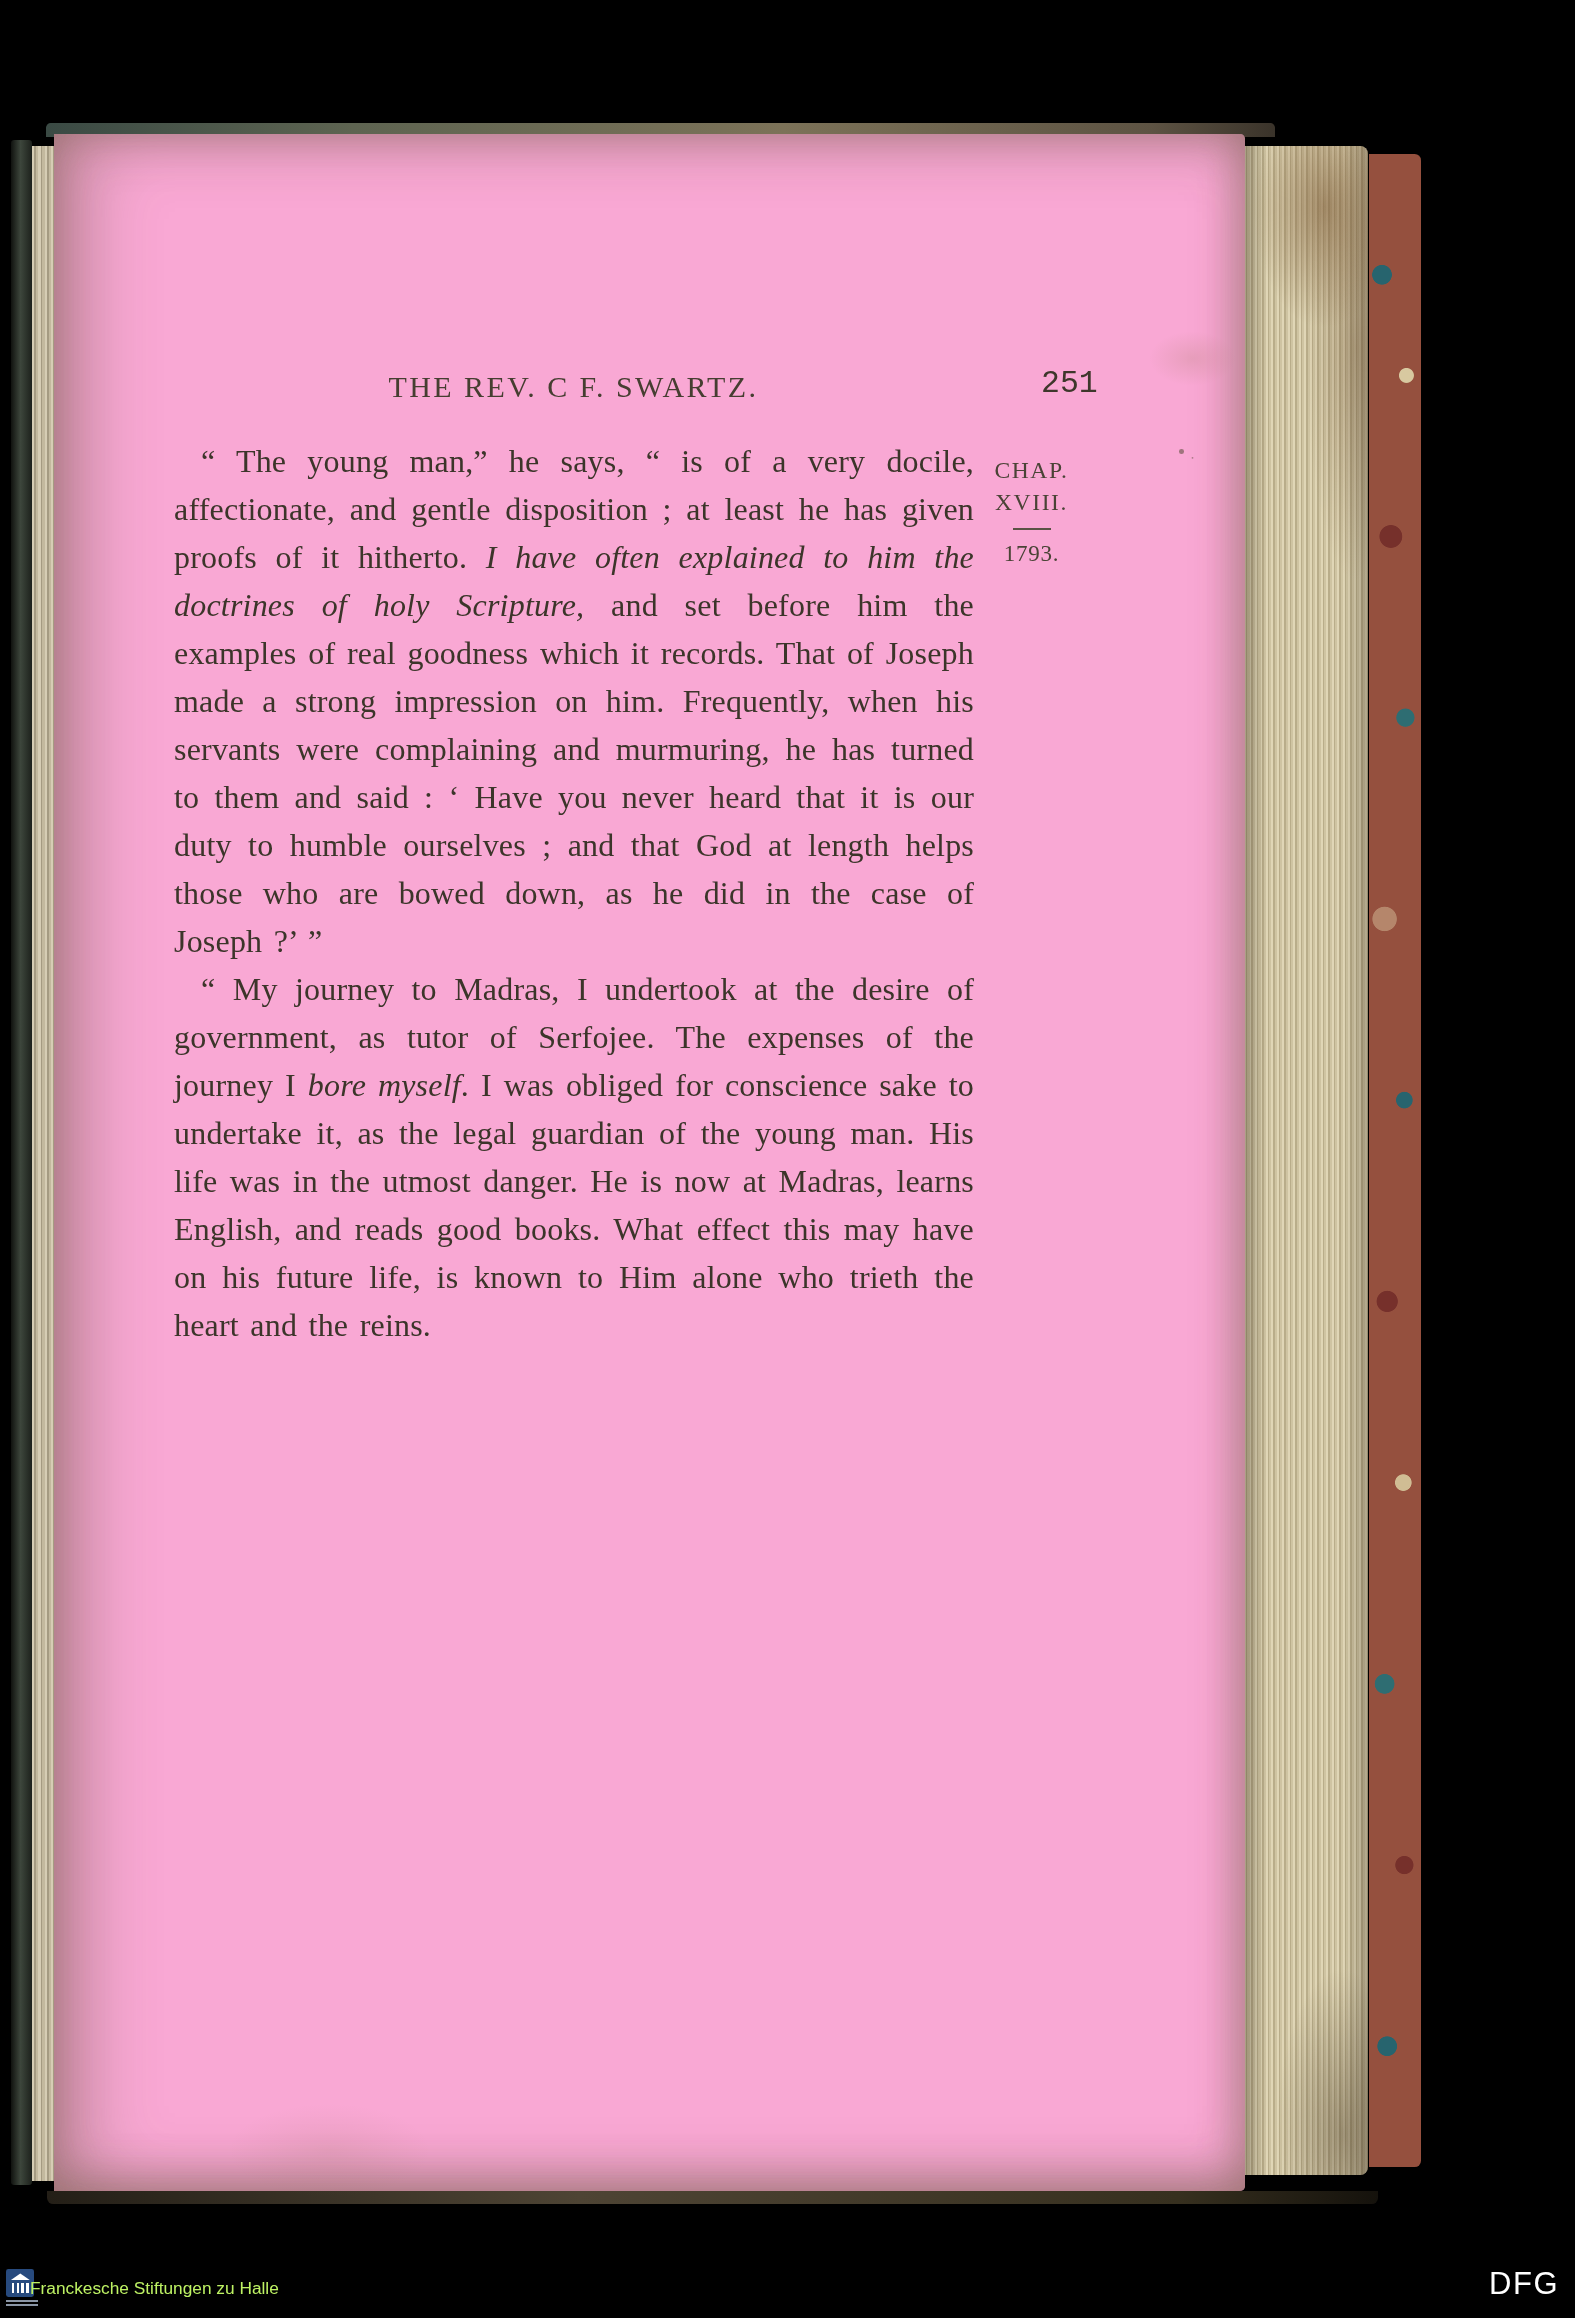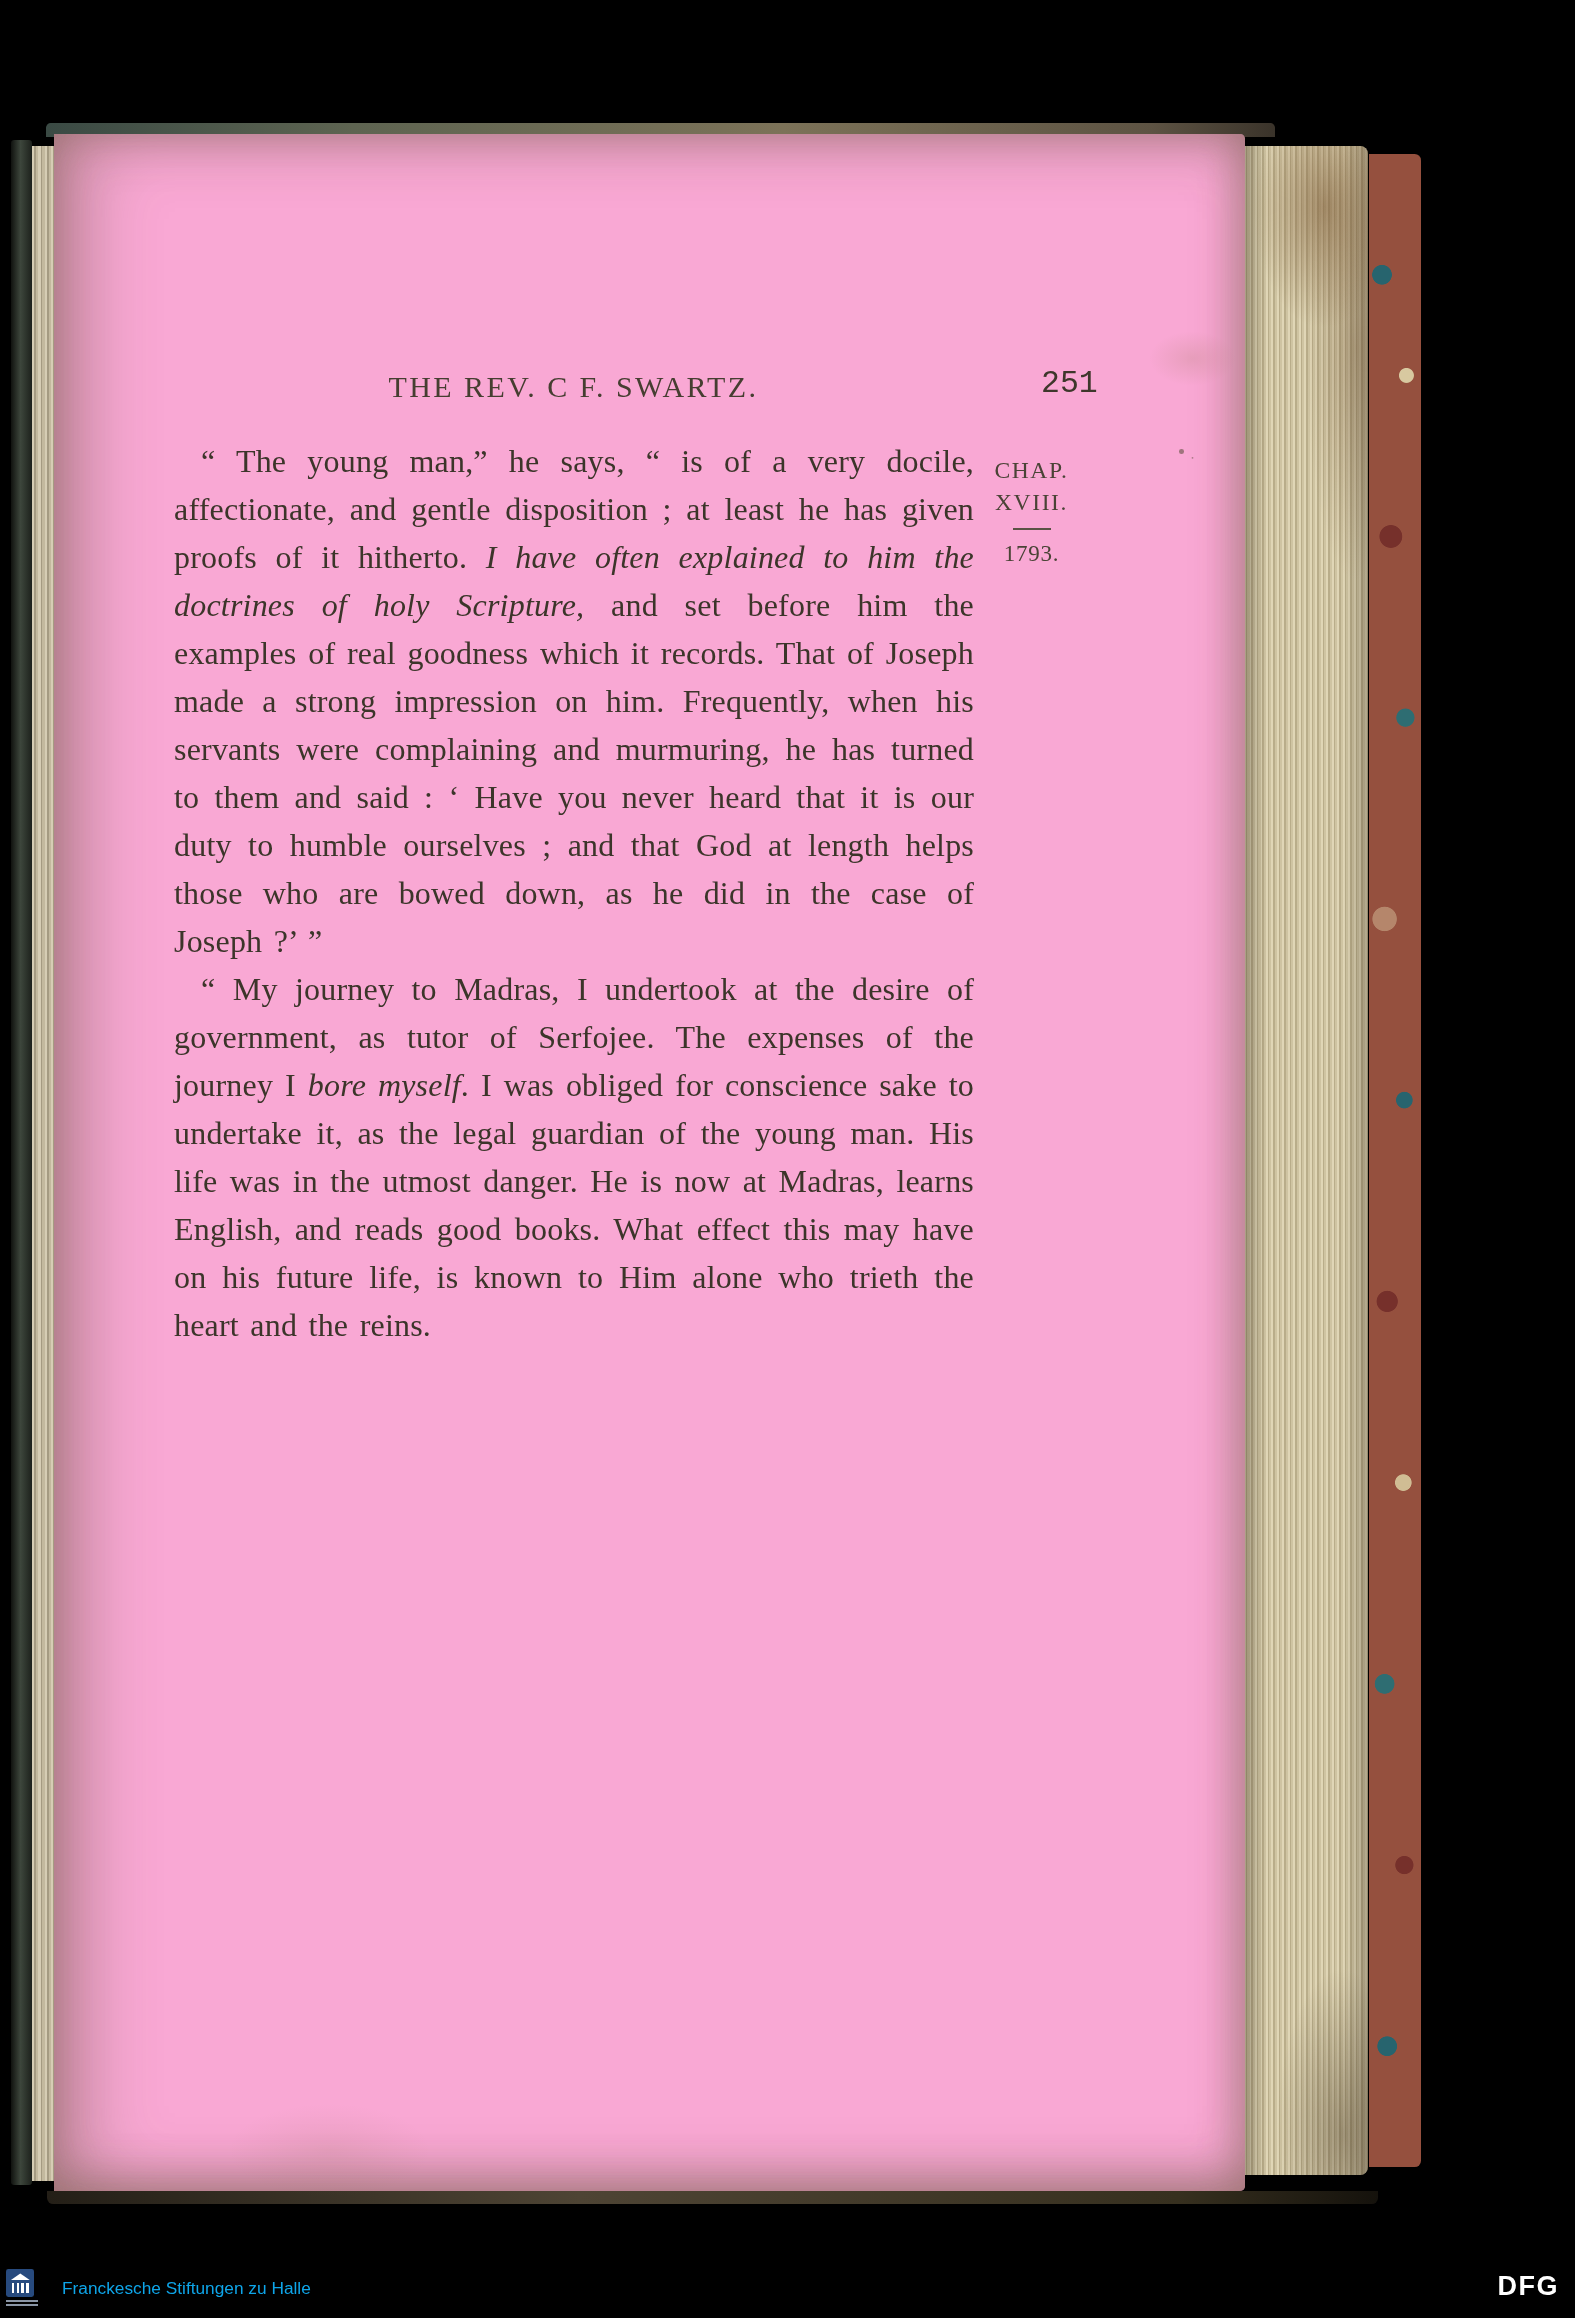--- a/index.html
+++ b/index.html
@@ -72,25 +72,25 @@
   
   .footer{position:absolute;left:0;bottom:0;width:1575px;height:55px;background:#000;}
   .emblem-wrap{position:absolute;left:6.3px;bottom:6.3px;width:35px;height:44px;}
   .emblem{width:28px;height:28px;background:#274a7e;border-radius:2.4px;position:relative;}
   .emblem::before{content:"";position:absolute;left:3.9px;right:3.9px;top:4.7px;height:7px;
     background:#fff;clip-path:polygon(50% 0,100% 100%,0 100%);}
   .emblem::after{content:"";position:absolute;left:5.5px;right:5.5px;top:14px;bottom:3.9px;
     background:repeating-linear-gradient(90deg,#fff 0 2.4px,transparent 2.4px 4.7px);}
   .emblem-caption{margin-top:3.2px;width:31.5px;height:7.9px;
     background:repeating-linear-gradient(#8a96a6 0 1.6px,transparent 1.6px 3.9px);}
-  .inst{position:absolute;left:62px;bottom:20.5px;color:#0ea5e9;
+  .inst{position:absolute;left:30px;bottom:20.5px;color:#bef264;
     font-family:"Liberation Sans", sans-serif;font-size:17.3px;}
   .dfg{position:absolute;right:15.8px;bottom:17.3px;color:#fff;
-    font-family:"Liberation Sans", sans-serif;font-weight:bold;
-    font-size:27px;letter-spacing:1.6px;margin-left:46px;}
+    font-family:"Liberation Sans", sans-serif;font-weight:normal;
+    font-size:31px;letter-spacing:1.6px;margin-left:46px;}
 </style>
 </head>
 <body>
 
 <div class="top-edge"></div>
 <div class="left-cover"></div>
 <div class="left-pages"></div>
 <div class="fore-edge"></div>
 <div class="marble"></div>
 <div class="bottom-edge"></div>

